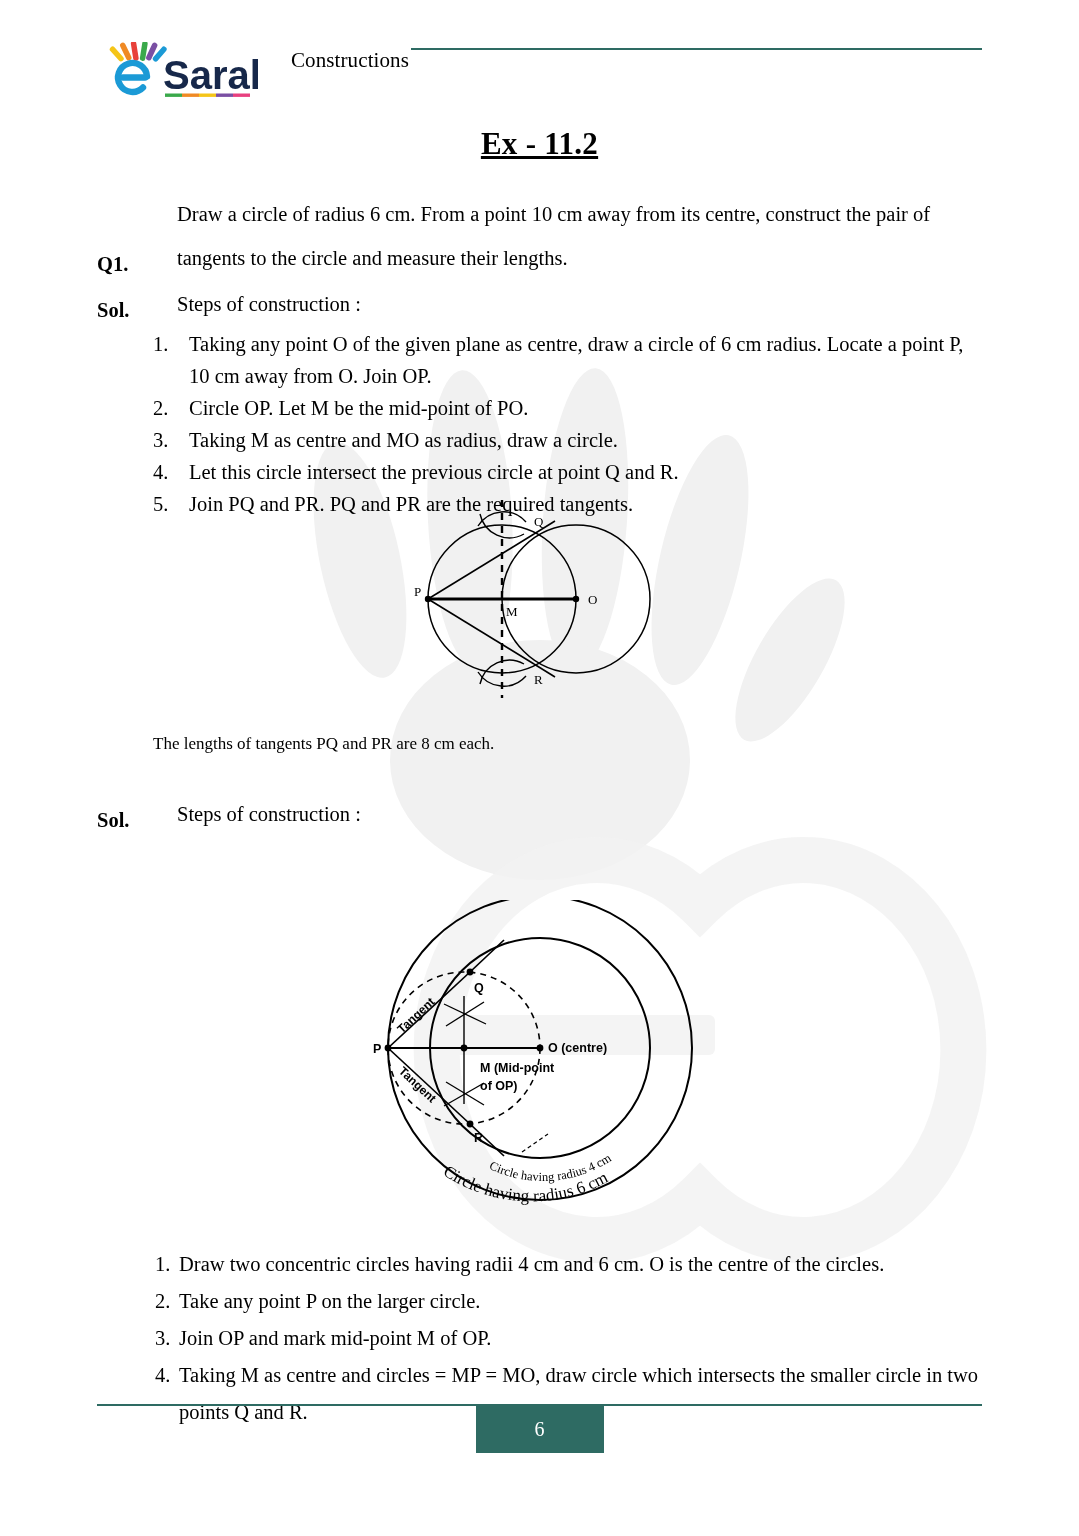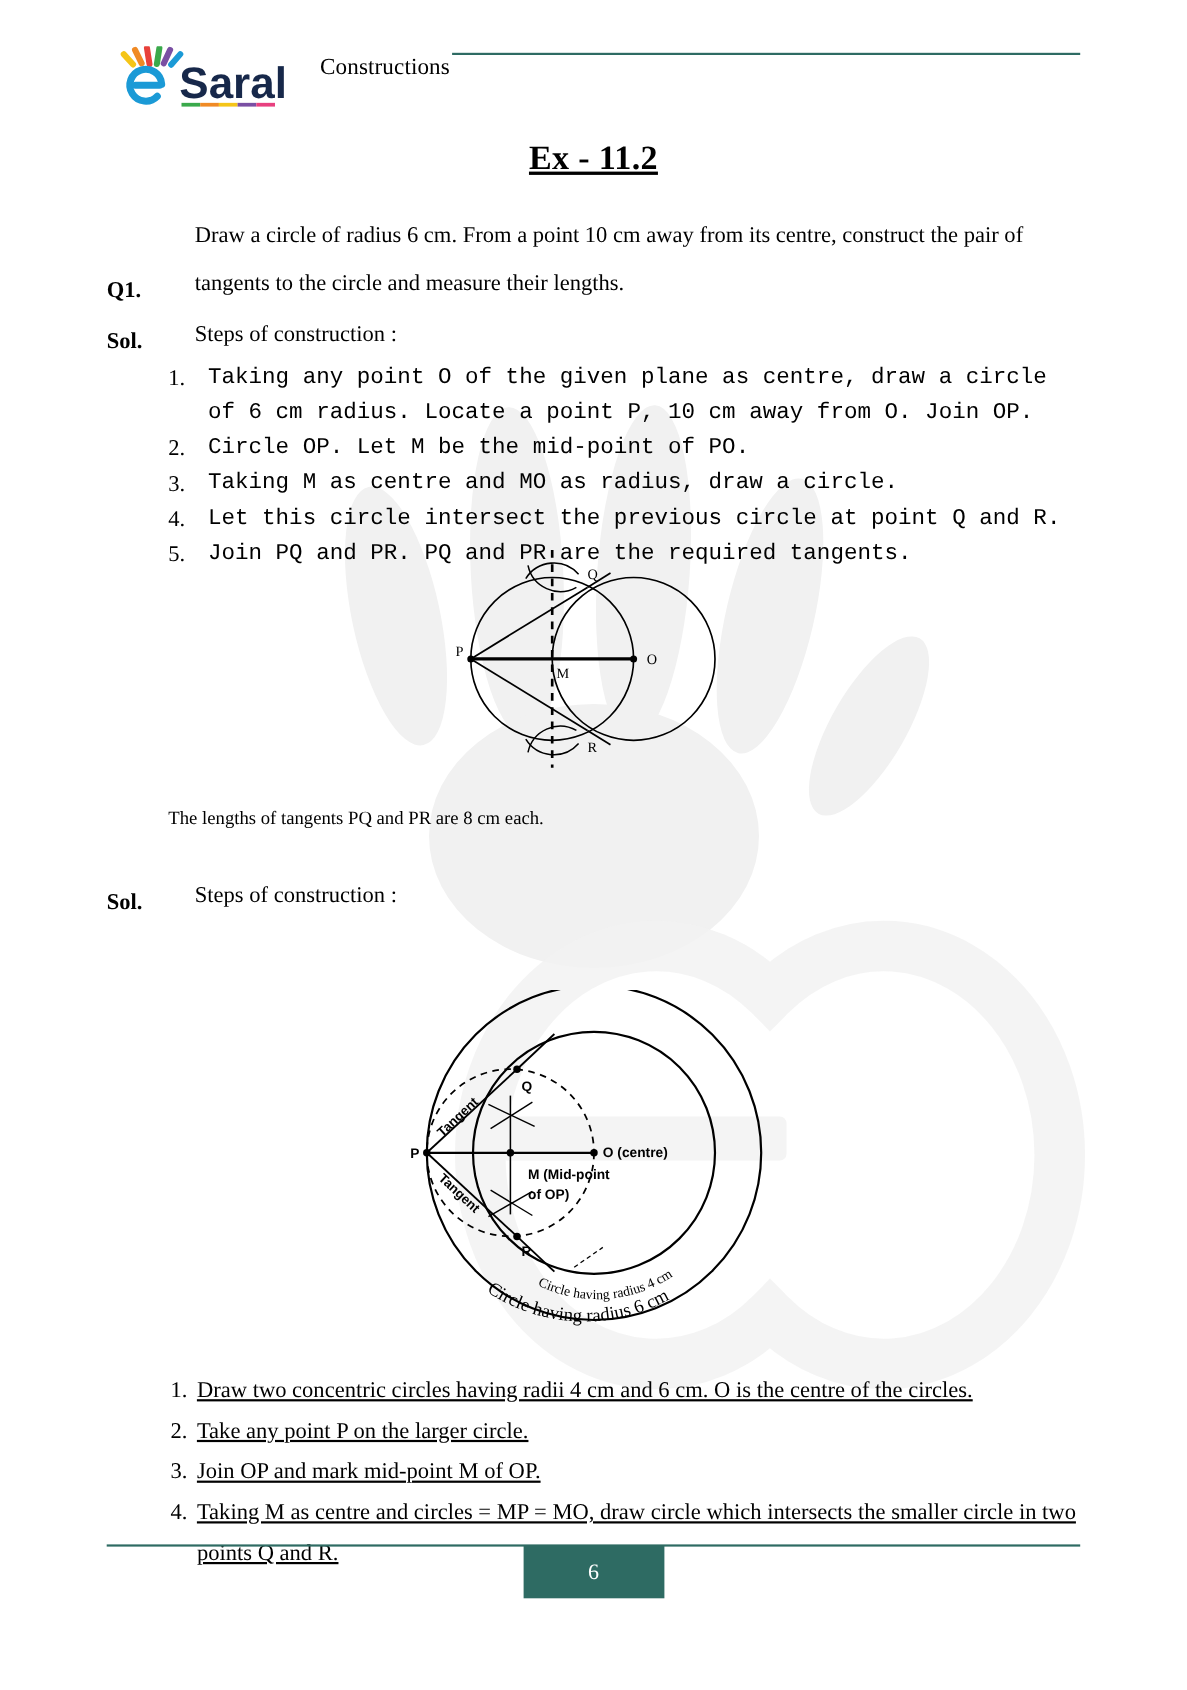--- a/index.html
+++ b/index.html
@@ -125,39 +125,39 @@
   .steplist li {
     display: flex;
     align-items: flex-start;
     font-size: 20.5px;
     line-height: 32px;
   }
   .steplist .num {
     width: 36px;
     flex: 0 0 36px;
   }
-  .steplist .txt { flex: 1; font-family: Liberation Mono, monospace; }
+  .steplist .txt { flex: 1; }
 
   
   .steplist2 {
     margin: 0 0 0 58px;
     padding: 0;
     list-style: none;
   }
   .steplist2 li {
     display: flex;
     align-items: flex-start;
     font-size: 20.5px;
     line-height: 37px;
   }
   .steplist2 .num {
     width: 24px;
     flex: 0 0 24px;
   }
-  .steplist2 .txt { flex: 1; text-decoration: underline; }
+  .steplist2 .txt { flex: 1; }
 
   .plain-line {
     font-size: 17px;
     line-height: 32px;
     margin-left: 56px;
   }
 
   
   .figure1 {
     position: absolute;

